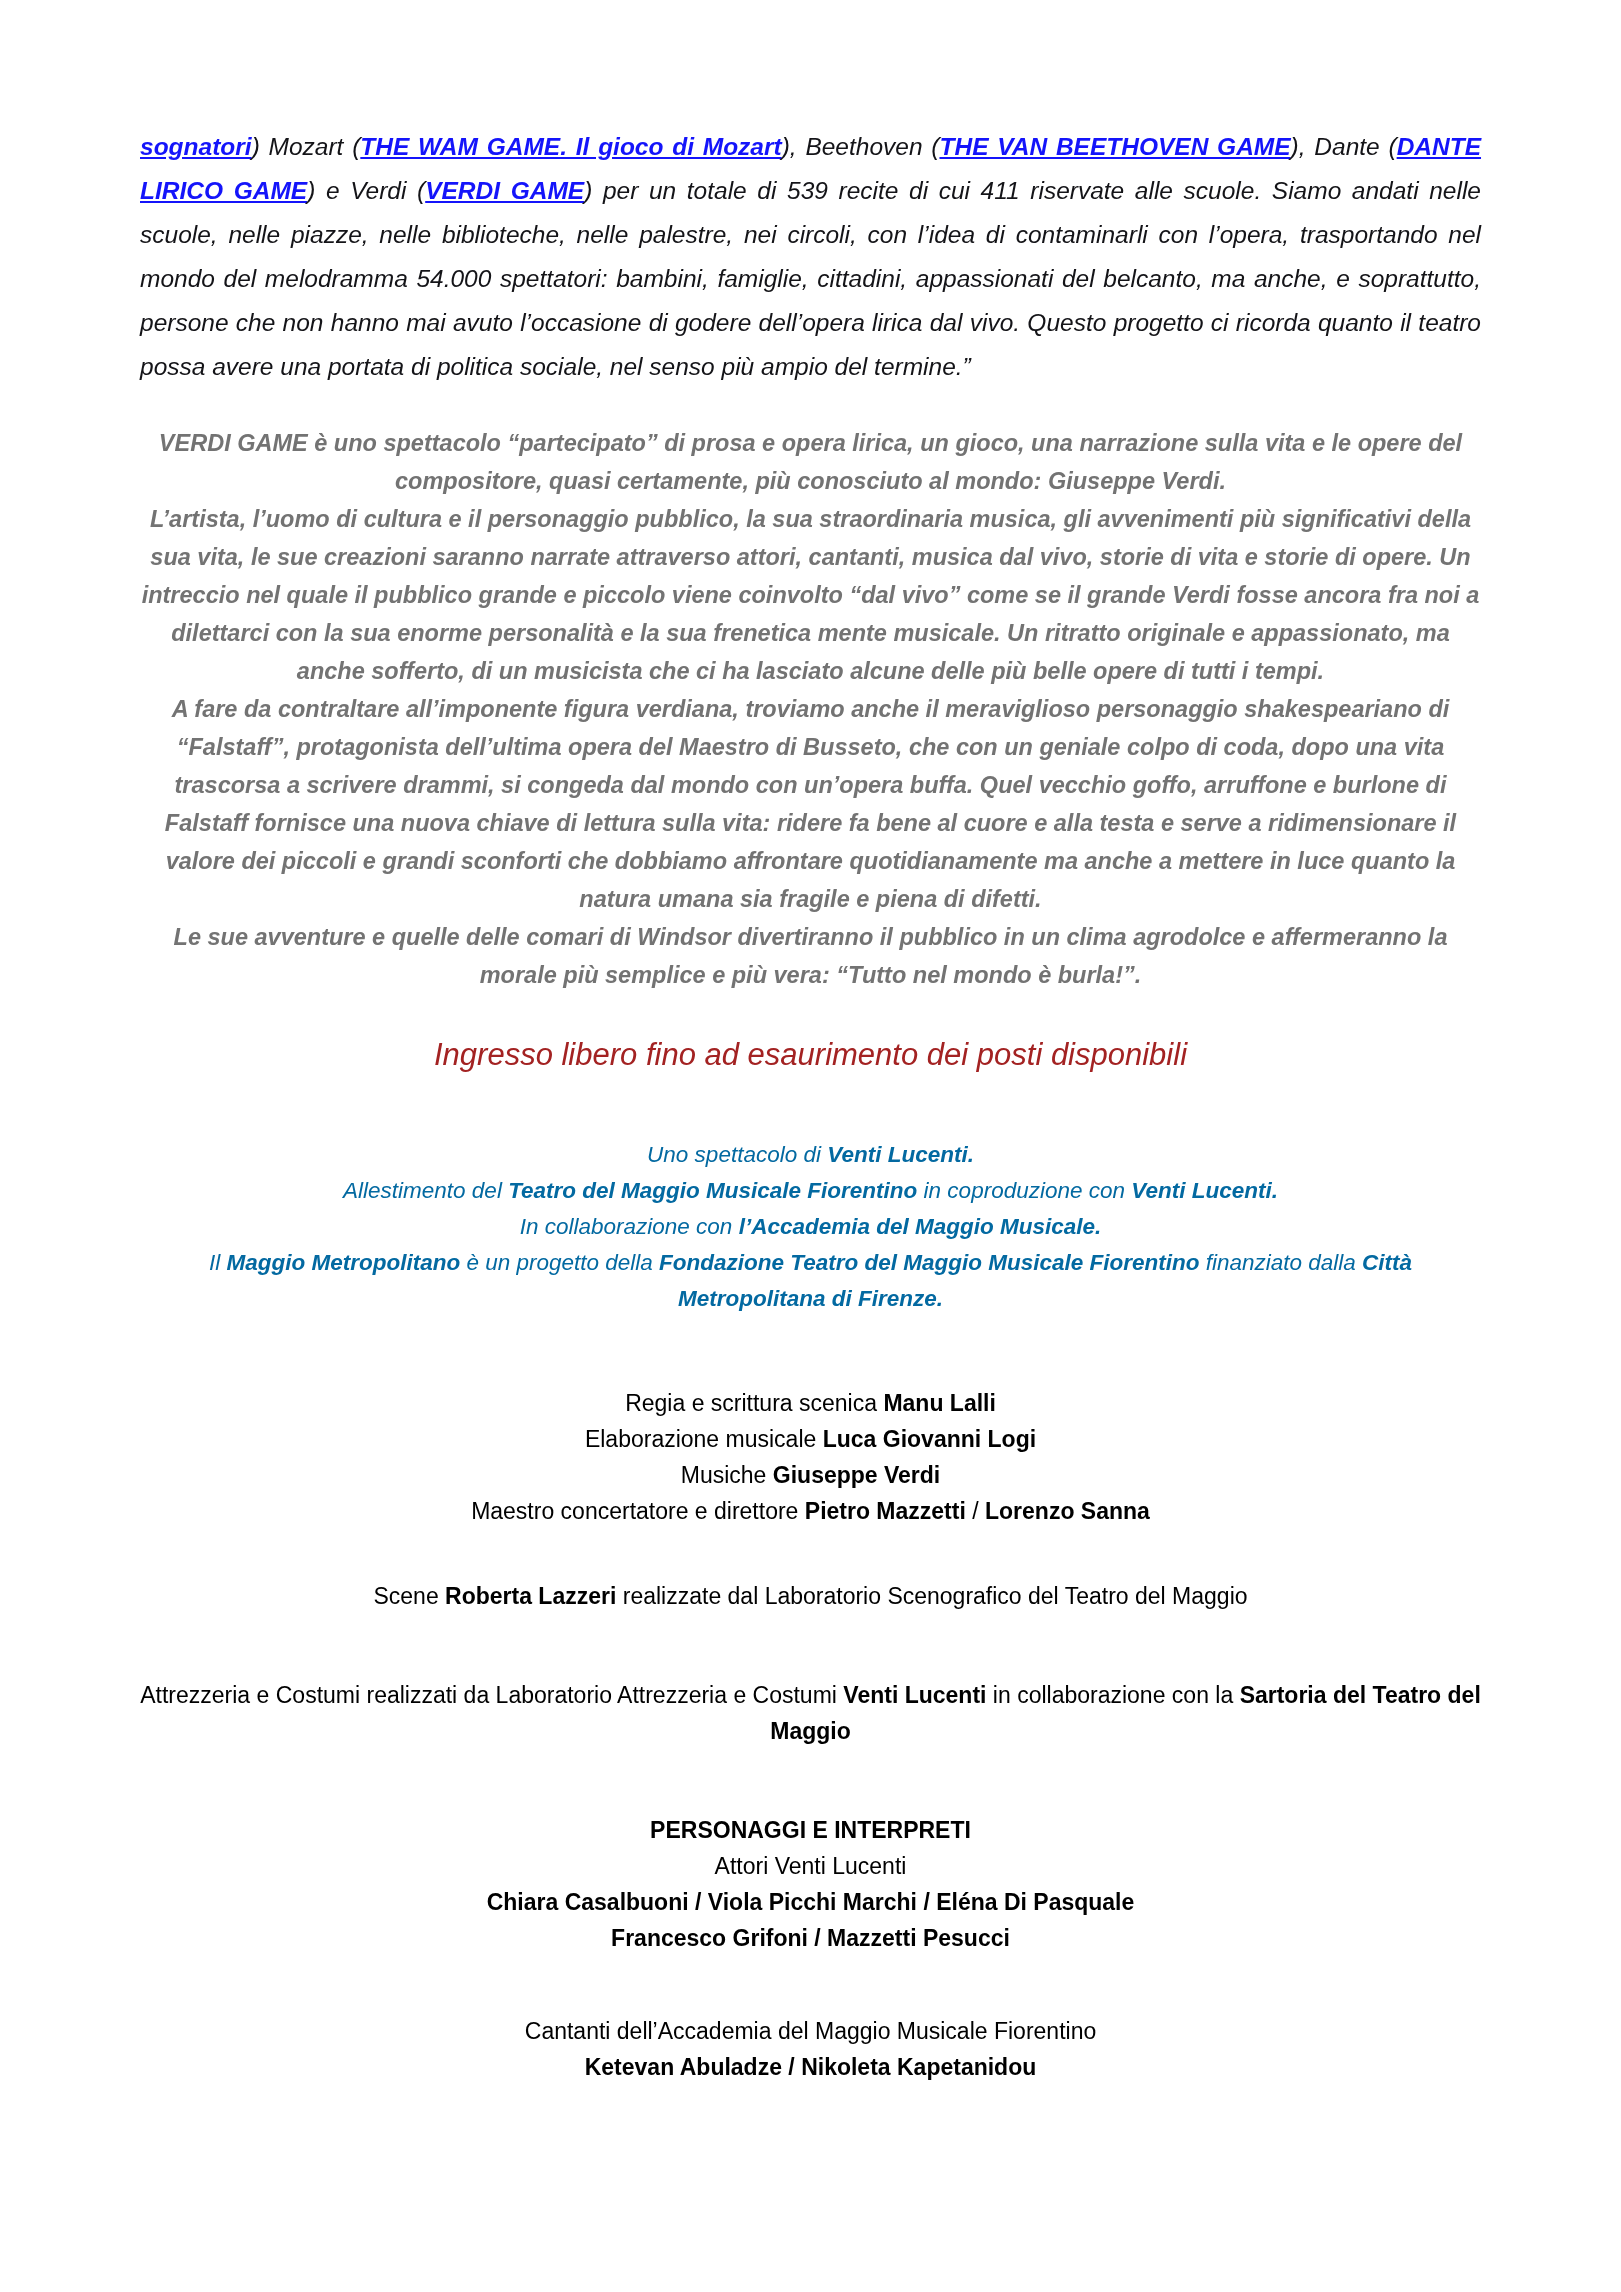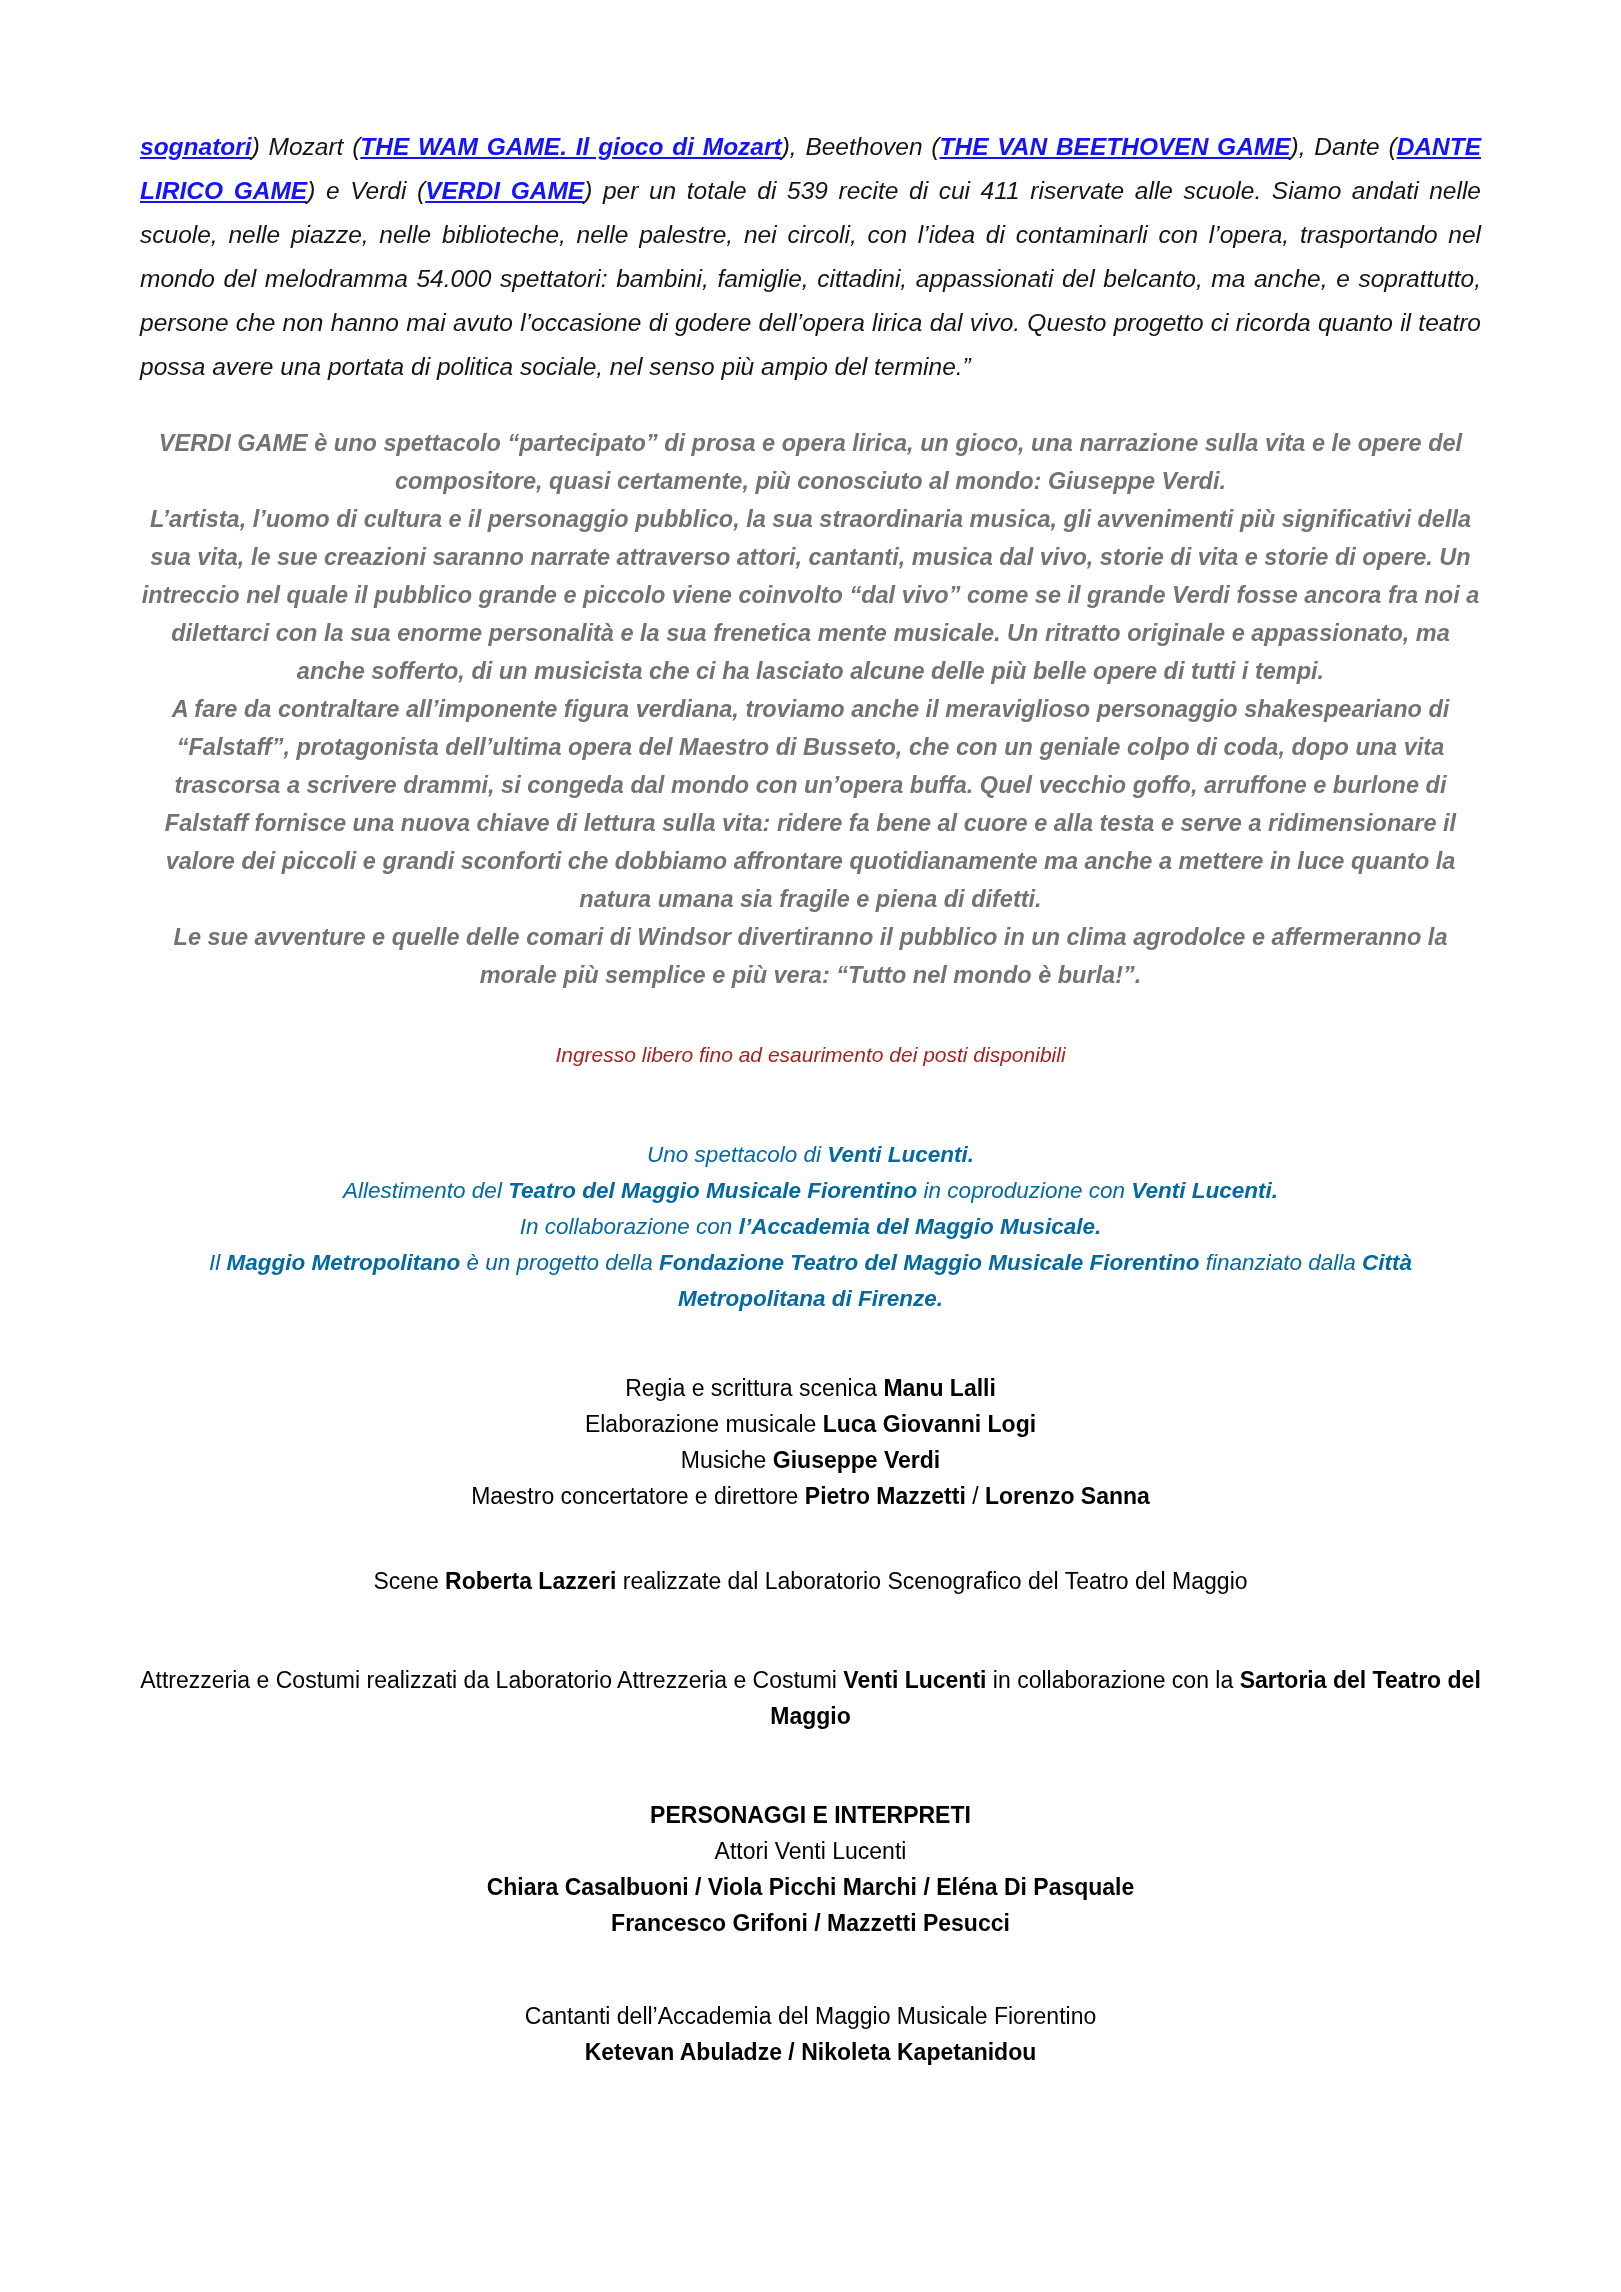--- a/index.html
+++ b/index.html
@@ -40,21 +40,21 @@
     font-size: 23.5px;
     line-height: 38px;
     text-align: center;
     color: #737373;
   }
 
   
   .red-heading {
     margin-top: 39px;
     font-style: italic;
-    font-size: 21px;
+    font-size: 31px;
     line-height: 43px;
     text-align: center;
     color: #a32222;
   }
 
   
   .production {
     margin-top: 61px;
     font-style: italic;
     font-size: 22.5px;
@@ -66,21 +66,21 @@
   
   .credits {
     font-size: 23px;
     line-height: 36px;
     text-align: center;
     color: #000000;
   }
 
   .bold { font-weight: bold; }
 
-  [data-name="staff-credits"]   { margin-top: 53px; }
+  [data-name="staff-credits"]   { margin-top: 68px; }
   [data-name="orchestra"]       { margin-top: 35px; }
   [data-name="scene-credit"]    { margin-top: 49px; }
   [data-name="costumes-credit"] { margin-top: 63px; }
   [data-name="cast-section"]    { margin-top: 63px; }
   [data-name="singers-section"] { margin-top: 57px; }
 </style>
 </head>
 <body>
 
 <div class="page" data-name="document-page">

